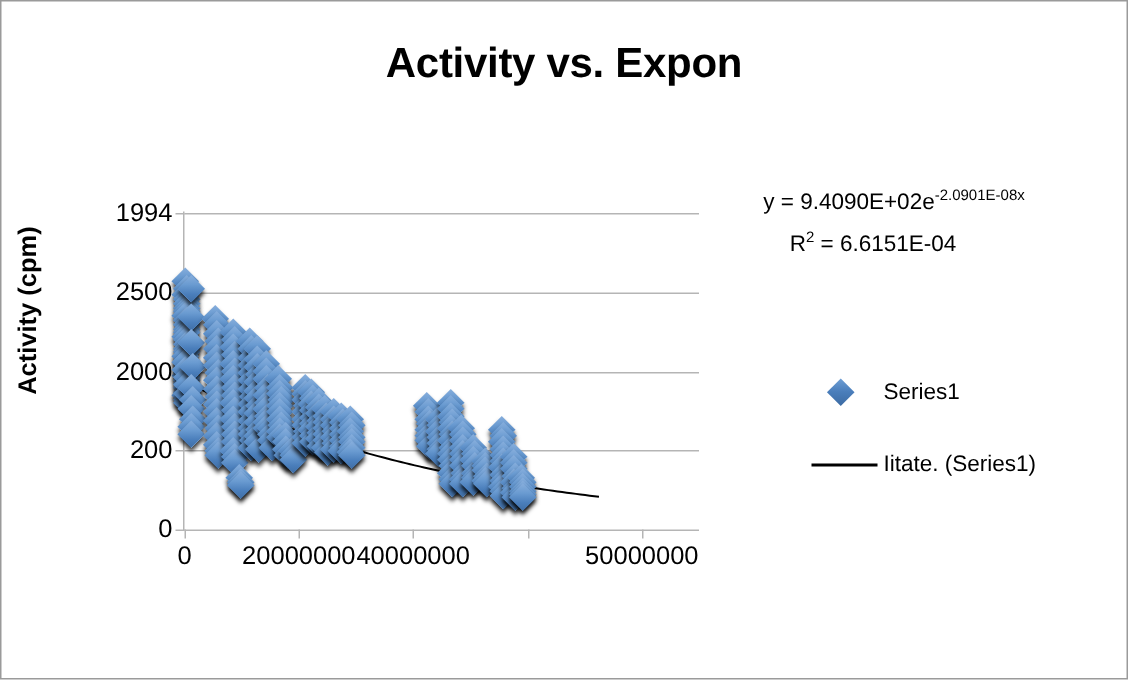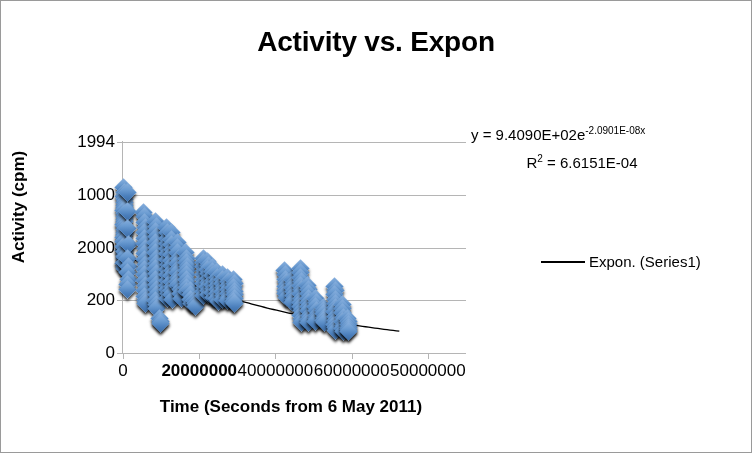--- a/index.html
+++ b/index.html
@@ -80,21 +80,21 @@
     transform-origin:center center;
   }
   
   .equation{
     position:absolute;
     left:470px;top:118px;
     width:250px;
     font-size:15px;color:#000;
     line-height:24px;
   }
-  .equation .l1{display:block;white-space:nowrap;}
+  .equation .l1{display:block;white-space:nowrap;text-align:center;}
   .equation .l2{display:block;text-align:center;padding-right:28px;}
   .equation sup{font-size:10px;vertical-align:super;}
   
   #legend{
     position:absolute;
     left:540px;top:250px;
     width:200px;
     font-size:15px;color:#000;
   }
   .legend-row{
@@ -142,21 +142,21 @@
   <div class="equation">
     <span class="l1"><span>y = 9.4090E+02e</span><sup>-2.0901E-08x</sup></span>
     <span class="l2"><span>R</span><sup>2</sup><span> = 6.6151E-04</span></span>
   </div>
 
   <div class="axis-title-y">Activity (cpm)</div>
   <div id="ylabels">
       <div class="ylab" style="top: 211px;">0</div>
       <div class="ylab" style="top: 158.25px;">200</div>
       <div class="ylab" style="top: 105.5px;">2000</div>
-      <div class="ylab" style="top: 52.75px;">1000</div>
+      <div class="ylab" style="top: 52.75px;">2500</div>
       <div class="ylab" style="top: 0px;">1994</div>
     </div>
 
   <div id="plot">
     <div class="axis-line-y"></div>
     <div id="gridlines">
         <div class="gridline" style="top: 211px;"></div>
         <div class="tick-y" style="top: 211px;"></div>
         <div class="gridline" style="top: 158.25px;"></div>
         <div class="tick-y" style="top: 158.25px;"></div>
@@ -456,27 +456,29 @@
         <div class="marker" style="left: 225.618px; top: 179.35px;"></div>
         <div class="marker" style="left: 225.237px; top: 182.515px;"></div>
         <div class="marker" style="left: 225.999px; top: 185.153px;"></div>
         <div class="marker" style="left: 225.427px; top: 187.79px;"></div>
         <div class="marker" style="left: 225.808px; top: 189.9px;"></div>
       </div>
   </div>
 
   <div id="xlabels">
       <div class="xlab" style="left: 122px;">0</div>
-      <div class="xlab" style="left: 198.222px; font-weight: bold;">20000000</div>
+      <div class="xlab" style="left: 198.222px;">20000000</div>
       <div class="xlab" style="left: 274.444px;">40000000</div>
-      <div class="xlab" style="left: 350.667px;">60000000</div>
       <div class="xlab" style="left: 426.889px;">50000000</div>
     </div>
-  <div class="axis-title-x">Time (Seconds from 6 May 2011)</div>
 
   <div id="legend">
     <div class="legend-row">
+      <span class="legend-diamond"></span>
+      <span class="lbl">Series1</span>
+    </div>
+    <div class="legend-row">
       <span class="legend-line"></span>
-      <span class="lbl">Expon. (Series1)</span>
+      <span class="lbl">Iitate. (Series1)</span>
     </div>
   </div>
 
 </div>
 
 </body></html>

